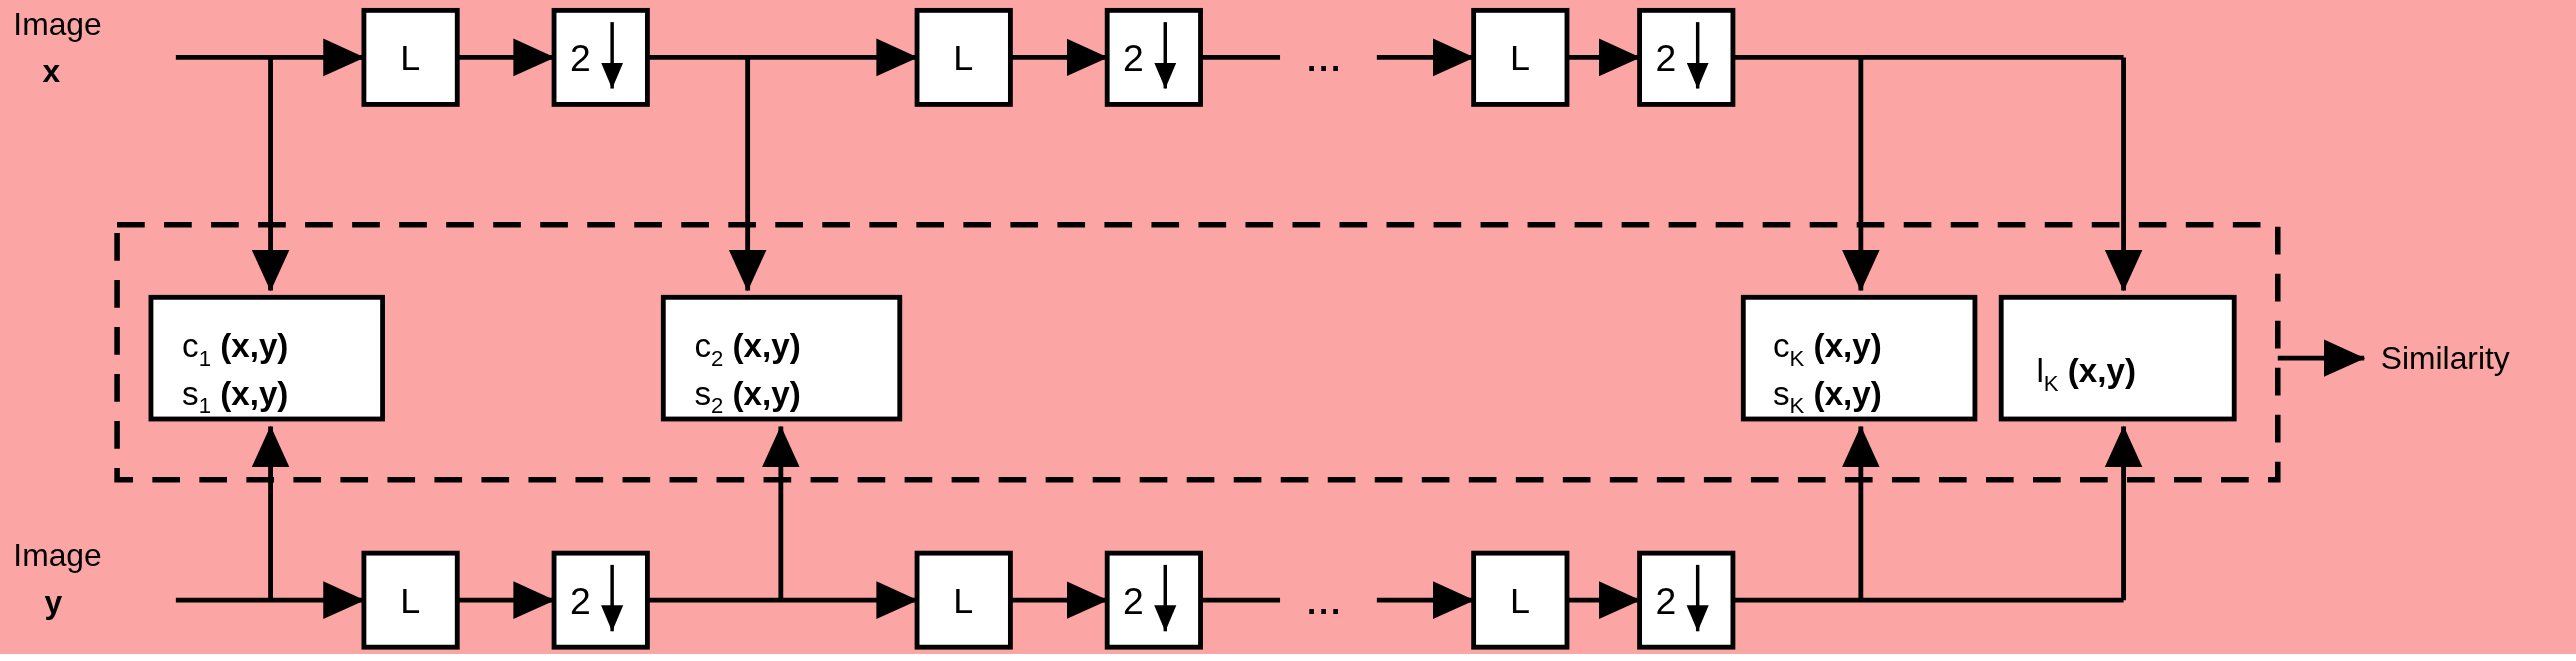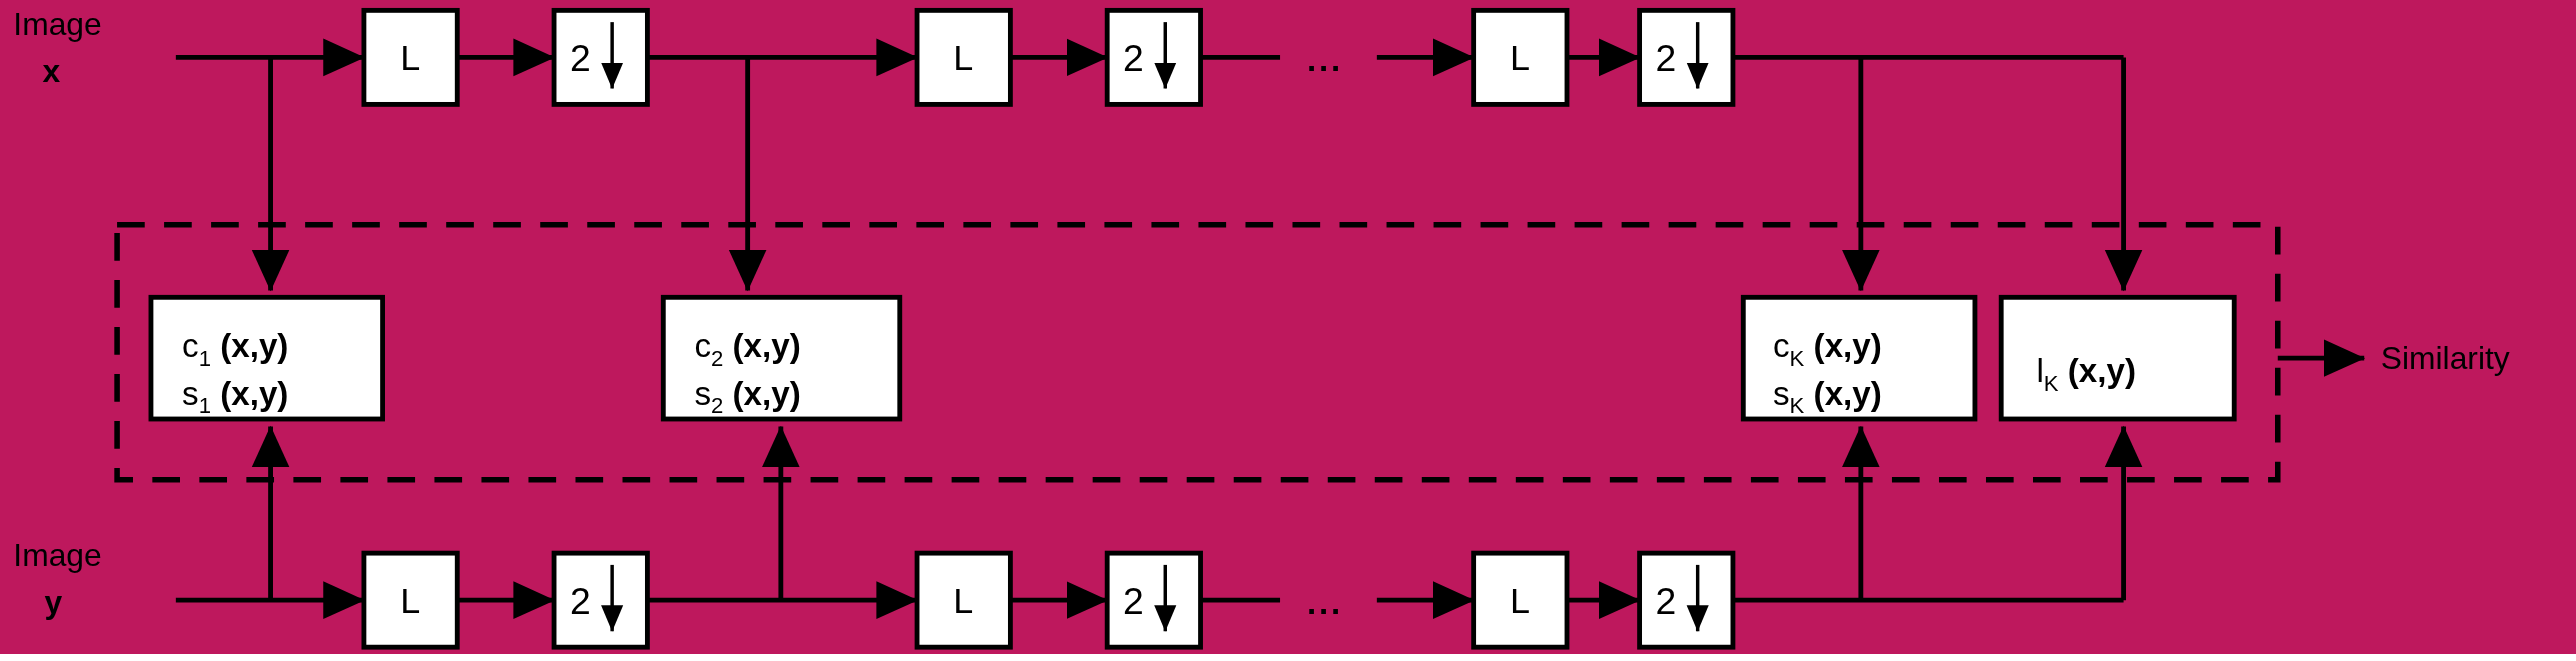--- a/index.html
+++ b/index.html
@@ -9,21 +9,21 @@
     background: #ffffff;
   }
   body {
     font-family: "Liberation Sans", sans-serif;
     color: #000000;
   }
   #stage {
     position: relative;
     width: 2576px;
     height: 654px;
-    background: #be185d;
+    background: #fca5a5;
     overflow: hidden;
   }
   svg.diagram {
     position: absolute;
     top: 0;
     left: 0;
     width: 2576px;
     height: 661px;
     display: block;
   }

